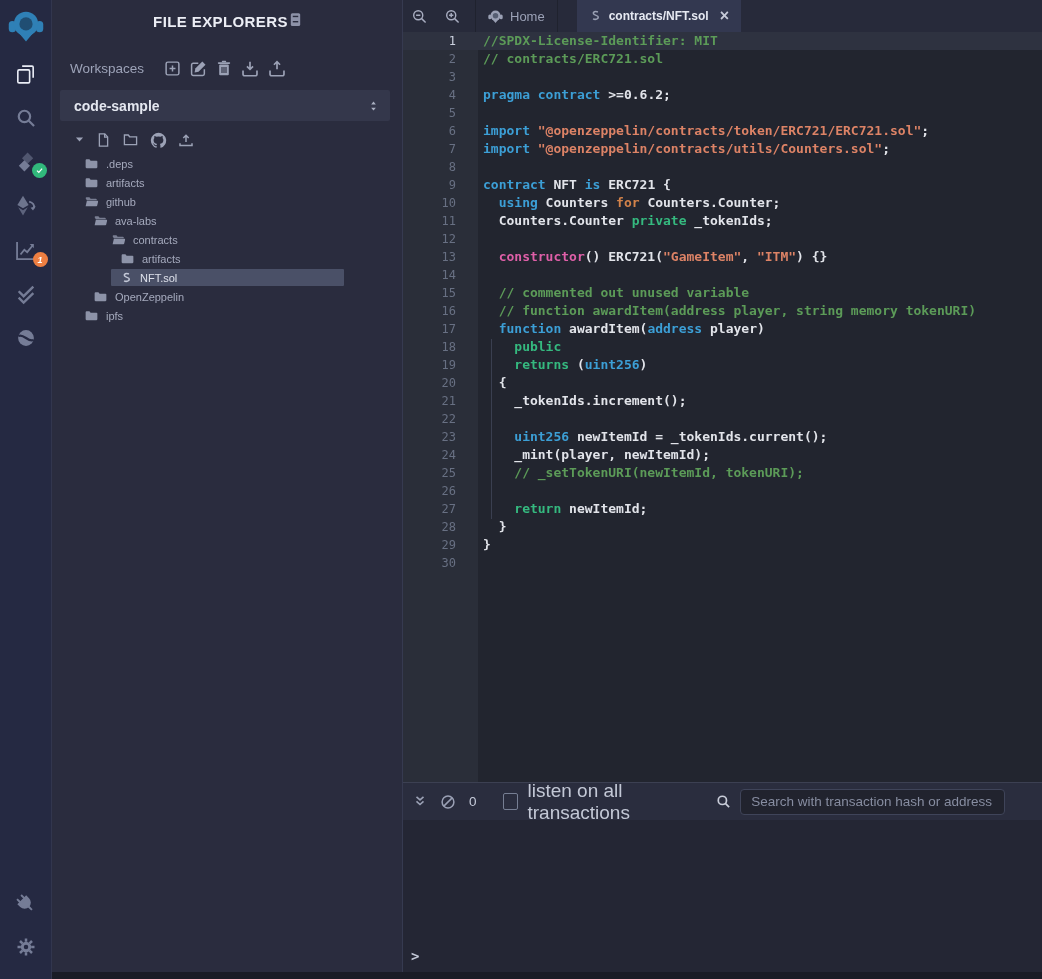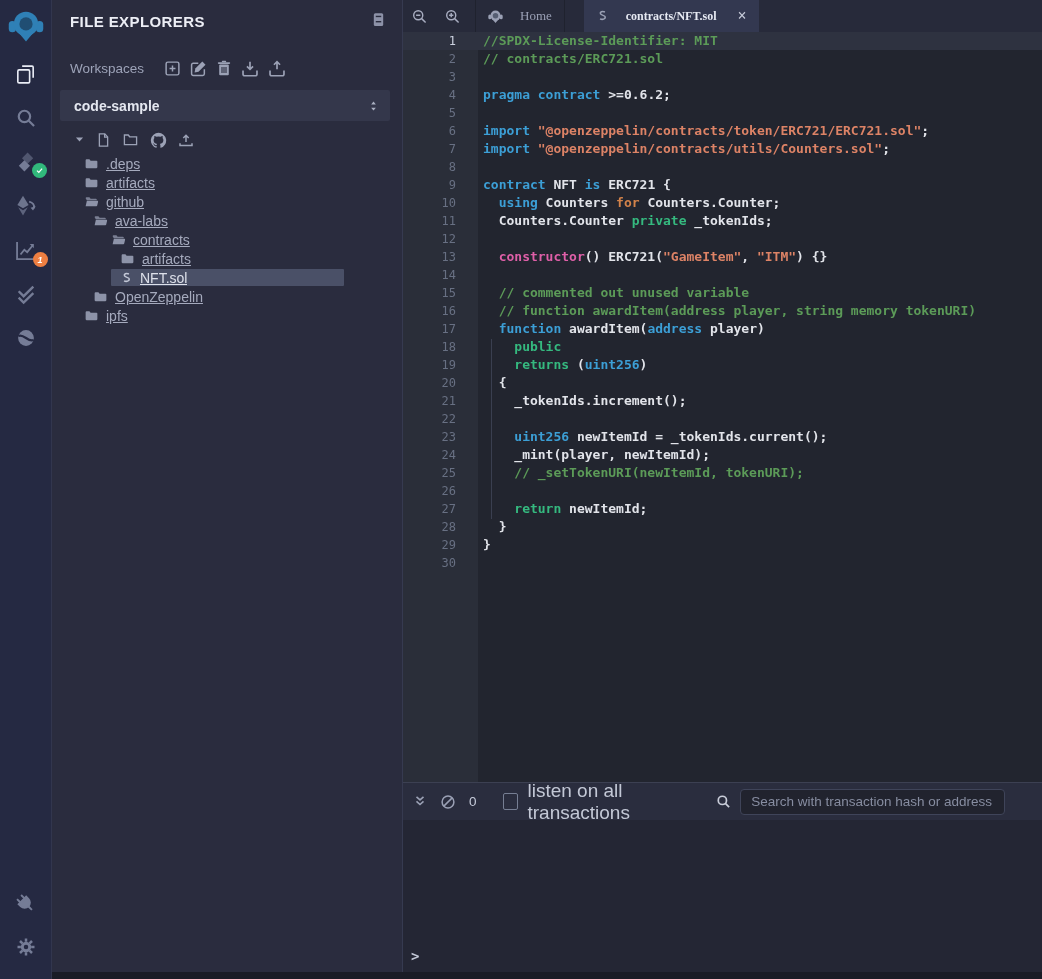--- a/index.html
+++ b/index.html
@@ -19,50 +19,50 @@
   .ab-item.active{color:#e9ecf5;}
   .ab-item svg{display:block;}
   .ab-badge{position:absolute;border-radius:50%;display:flex;align-items:center;justify-content:center;
     font-size:9px;font-weight:bold;color:#fff;}
   .ab-badge.success{right:5px;bottom:6px;width:15px;height:15px;background:var(--c-badge_success,#31b97c);}
   .ab-badge.count{right:4px;bottom:5px;width:15px;height:15px;background:var(--c-badge_warning,#ee7f42);font-style:italic;}
 
   
   .filepanel{position:absolute;left:52px;top:0;width:351px;height:100%;
     background:#2a2c3e;border-right:1px solid #363a50;box-sizing:border-box;color:#a5aabd;}
-  .fp-header{display:flex;align-items:center;justify-content:space-between;padding:12px 16px 0 18px;}
+  .fp-header{display:flex;align-items:center;justify-content:center;padding:12px 16px 0 18px;}
   .fp-title{font-size:15px;font-weight:600;letter-spacing:.4px;color:#eceef5;margin:0;}
   .fp-book{color:#8d92a8;cursor:pointer;height:18px;}
   .fp-workspaces{display:flex;align-items:center;padding:0 0 0 18px;margin-top:30px;}
   .ws-label{font-size:13.5px;color:#9da3b8;}
   .ws-actions{display:flex;gap:9px;margin-left:20px;color:#9ca2b6;}
   .ws-actions .icon-btn{cursor:pointer;height:17px;}
   .fp-select{margin:13px 0 0 8px;width:330px;height:31px;background:#34374b;border-radius:2px;
     display:flex;align-items:center;justify-content:space-between;padding:0 10px 0 14px;
     box-sizing:border-box;cursor:pointer;}
   .fp-select-value{font-size:14px;font-weight:600;color:#e4e7f0;}
   .fp-select-arrows{color:#aab0c2;height:14px;}
   .fp-treebar{display:flex;align-items:center;gap:11px;margin:11px 0 0 22px;color:#9ca2b6;}
   .fp-treebar .icon-btn{cursor:pointer;height:16px;}
   .fp-treebar .caret{height:12px;}
   .fp-tree{margin-top:6px;}
   .tree-row{height:19px;display:flex;align-items:center;margin-right:58px;cursor:pointer;}
   .tree-hit{display:flex;align-items:center;gap:7px;padding:0 6px 0 9px;height:17px;flex:1;min-width:0;border-radius:1px;}
   .tree-row.selected .tree-hit{background:#4a5067;}
-  .tree-label{font-size:14px;color:#a5aabd;white-space:nowrap;overflow:hidden;text-decoration:underline;}
+  .tree-label{font-size:11px;color:#a5aabd;white-space:nowrap;overflow:hidden;}
   .tree-row.selected .tree-label{color:#dde0ea;}
   .tree-ico{color:#8d93a8;height:14px;flex:none;}
   .tree-row.selected .tree-ico{color:#c2c7d6;}
 
   
   .editor{position:absolute;left:403px;top:0;right:0;height:782px;background:#22252f;}
   .tabbar{height:32px;background:#272a3a;display:flex;align-items:stretch;}
   .zoombtns{display:flex;align-items:center;gap:16px;padding:0 14px 0 8px;color:#a8adc0;}
   .zoombtns .icon-btn{cursor:pointer;height:17px;}
-  .tab{display:flex;align-items:center;gap:17px;padding:8px 12px;cursor:pointer;font-family:Liberation Serif, serif;}
+  .tab{display:flex;align-items:center;gap:7px;padding:8px 12px;cursor:pointer;}
   .tab-home{border-left:1px solid #1f222e;border-right:1px solid #1f222e;color:#9ba1b6;}
   .tab-home .tab-label{font-size:13px;}
   .tab-gap{width:19px;}
   .tab-active{background:#333850;color:#e6e9f2;}
   .tab-active .tab-label{font-size:12px;font-weight:600;}
   .tab-ico{height:15px;color:#9aa0b4;}
   .tab-close{font-size:16px;font-weight:bold;color:#c6cad8;margin-left:4px;cursor:pointer;line-height:1;}
   .codearea{position:relative;height:750px;overflow:hidden;}
   .gutter-strip{position:absolute;left:0;top:0;bottom:0;width:75px;background:#2a2e39;}
   .codelines{position:relative;z-index:1;}

